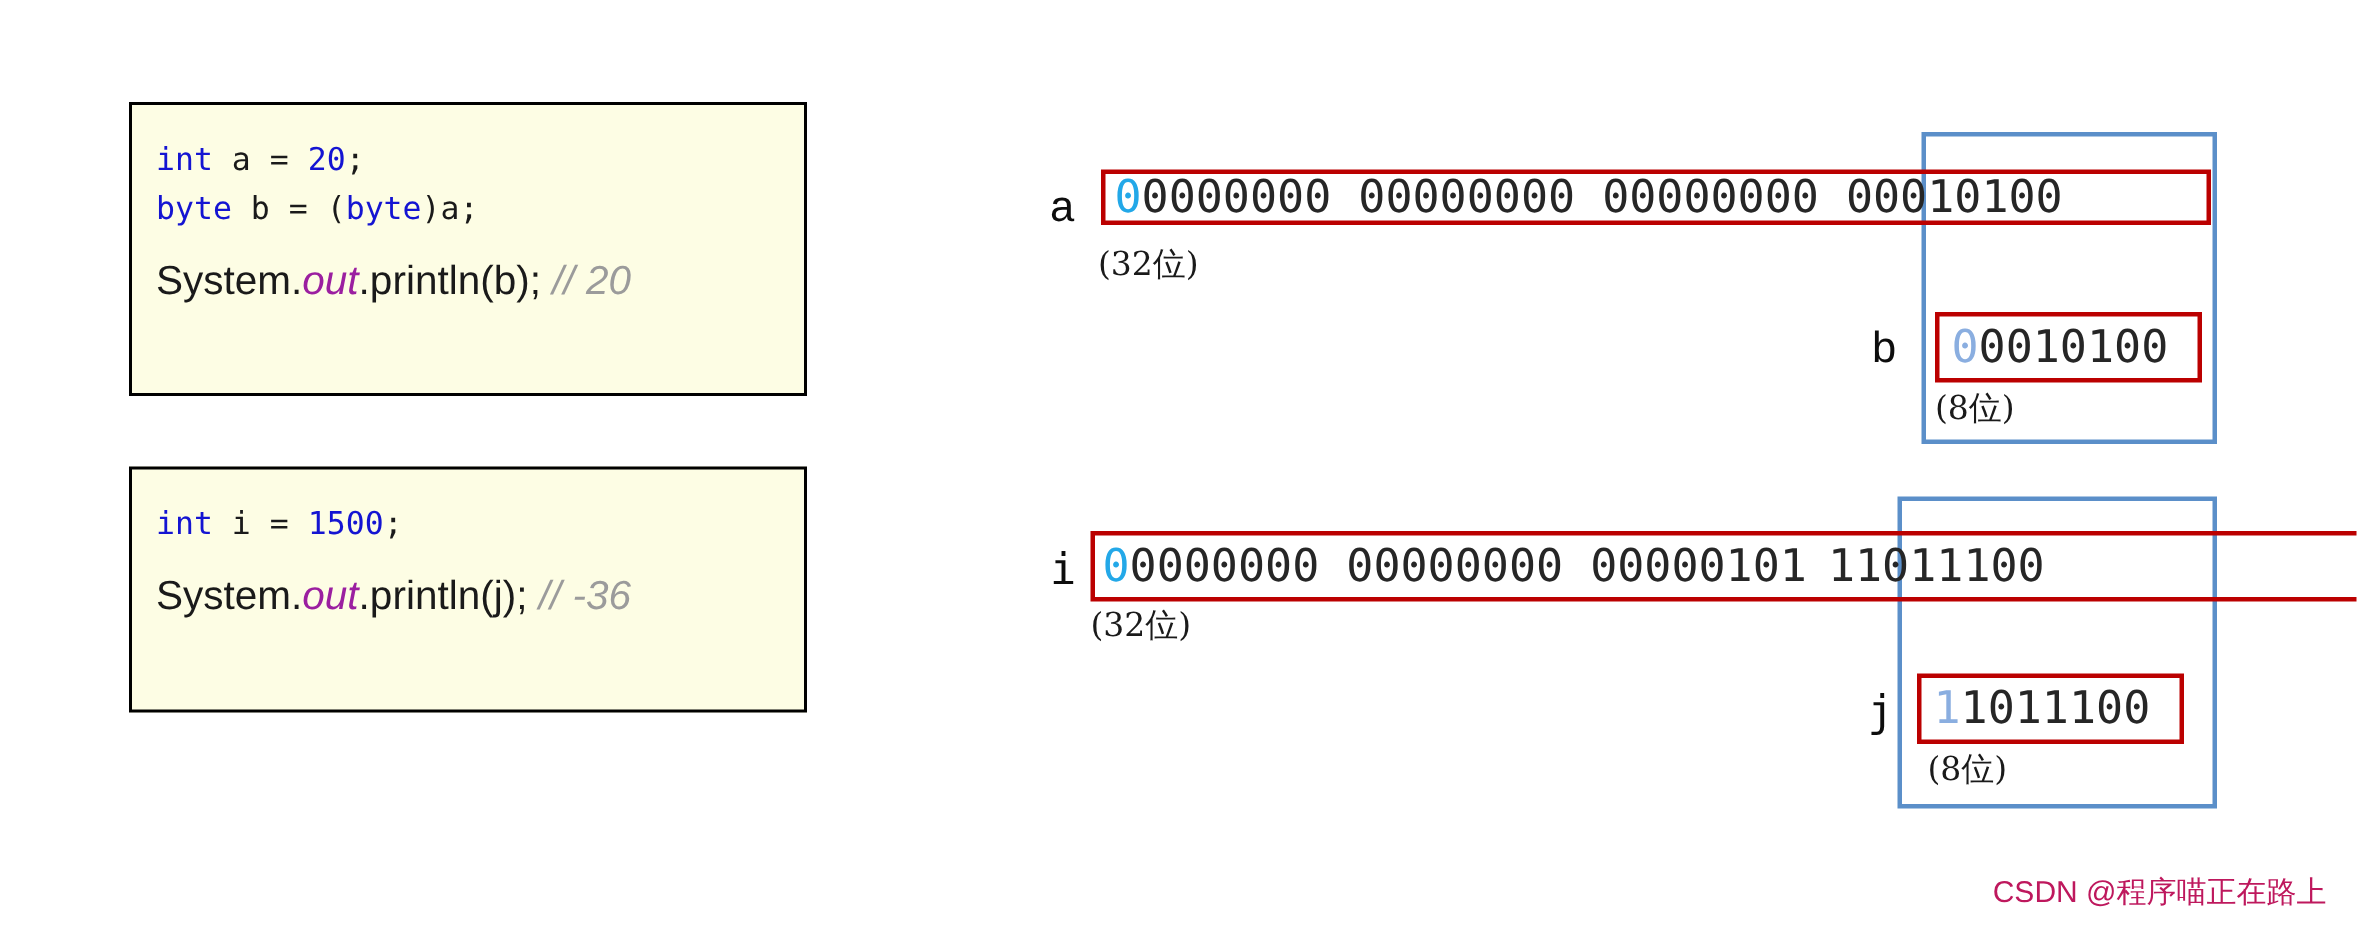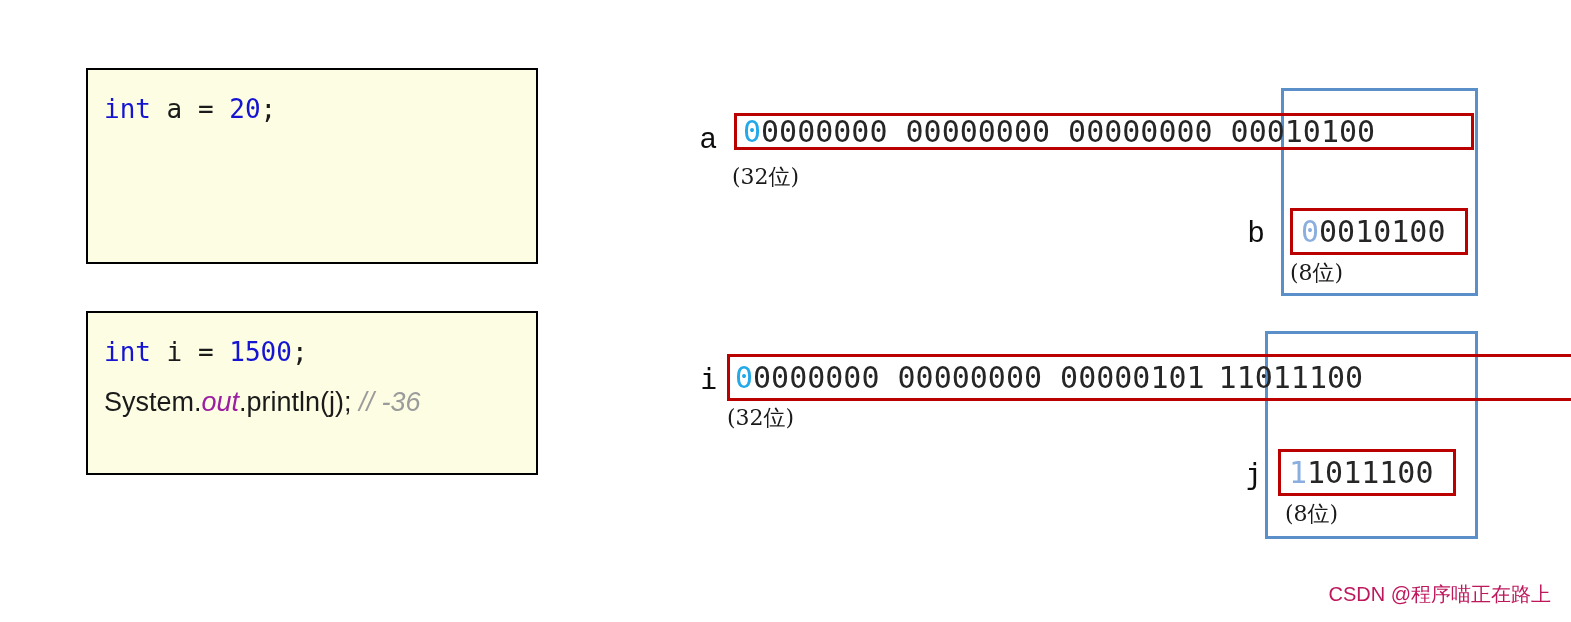--- a/index.html
+++ b/index.html
@@ -25,21 +25,21 @@
   }
   #code-box-1 { left: 86px;  top: 68px;  width: 452px; height: 196px; }
   #code-box-2 { left: 86px;  top: 311px; width: 452px; height: 164px; }
 
   .code-line {
     white-space: pre;
     line-height: 1.0;
   }
   .code-line.mono {
     font-family: "DejaVu Sans Mono", monospace;
-    font-size: 26px;
+    font-size: 21px;
     letter-spacing: 0px;
     margin: 12px 0 0 0;
   }
   .code-line.prop {
     font-family: "Liberation Sans", sans-serif;
     font-size: 27px;
     margin: 24px 0 0 0;
     color: #1a1a1a;
   }
   .kw     { color: #1414d2; }
@@ -103,20 +103,22 @@
     font-size: 20px;
     color: #be185d;
     white-space: nowrap;
   }
 </style>
 </head>
 <body>
 
 <div class="code-box" id="code-box-1">
   <div class="code-line mono"><span class="kw">int</span><span class="plain"> a </span><span class="plain">= </span><span class="num">20</span><span class="plain">;</span></div>
+  <div class="code-line mono"><span class="kw">byte</span><span class="plain"> b </span><span class="plain">= (</span><span class="kw">byte</span><span class="plain">)a;</span></div>
+  <div class="code-line prop"><span class="plain">System.</span><span class="field">out</span><span class="plain">.println(b); </span><span class="cmt">// 20</span></div>
 </div>
 
 <div class="code-box" id="code-box-2">
   <div class="code-line mono"><span class="kw">int</span><span class="plain"> i </span><span class="plain">= </span><span class="num">1500</span><span class="plain">;</span></div>
   <div class="code-line prop"><span class="plain">System.</span><span class="field">out</span><span class="plain">.println(j); </span><span class="cmt">// -36</span></div>
 </div>
 
 <div class="bin-group" id="group-a">
 
   <div class="blue-box" style="left:1281px; top:88px; width:197px; height:208px;"></div>

